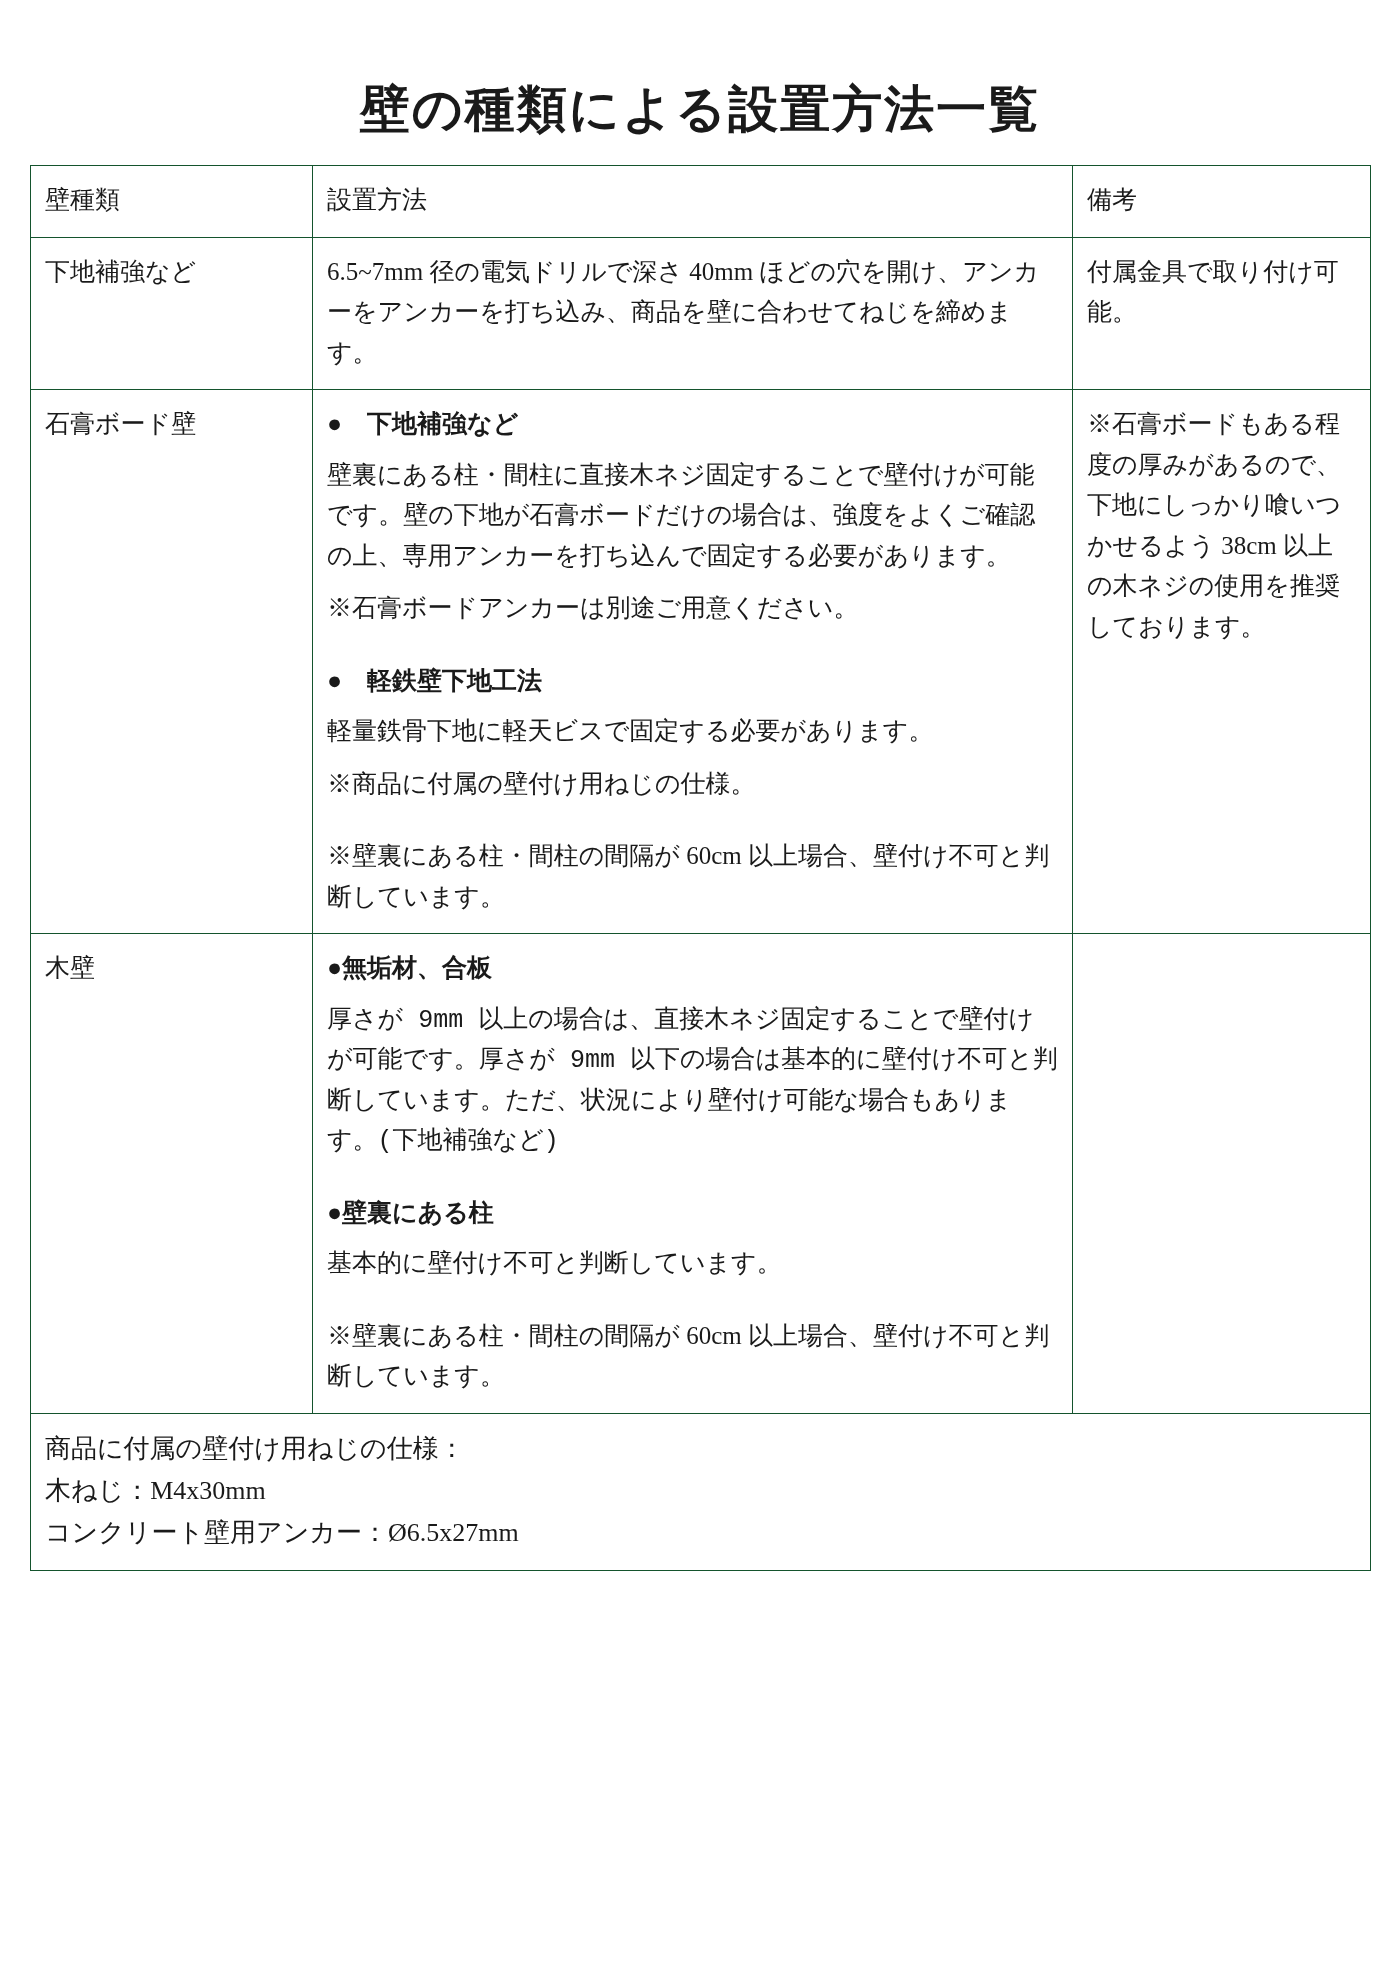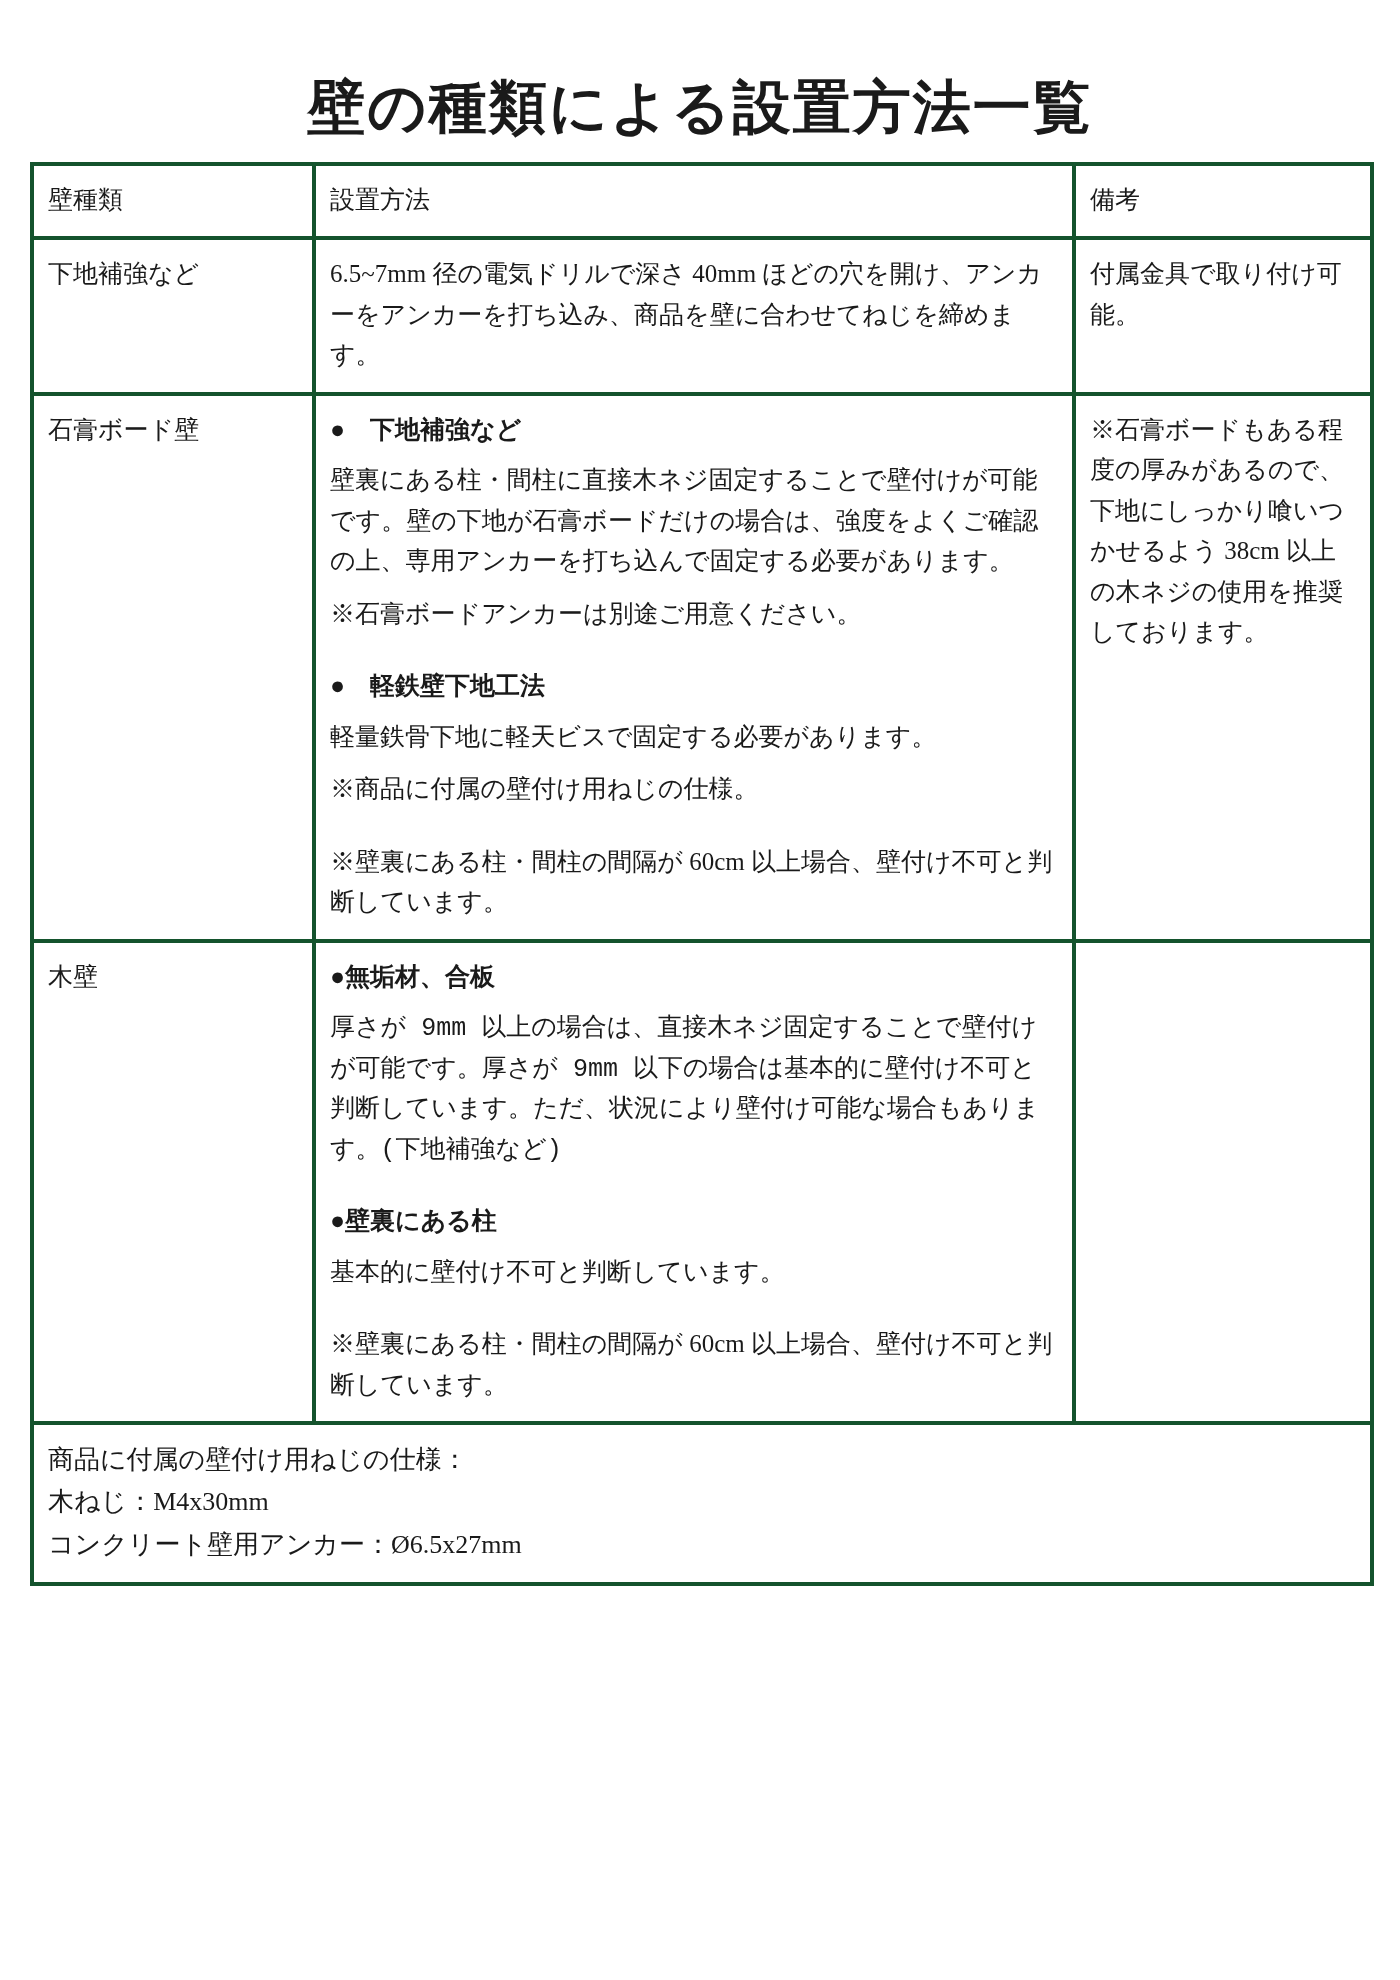--- a/index.html
+++ b/index.html
@@ -16,36 +16,36 @@
   }
   .page {
     position: relative;
     width: 1400px;
     height: 1980px;
     box-sizing: border-box;
     padding: 0 30px;
   }
   .doc-title {
     text-align: center;
-    font-size: 58px;
+    font-size: 50px;
     font-weight: 700;
     letter-spacing: 2px;
-    margin: 0;
+    margin: 6px;
     padding-top: 76px;
     padding-bottom: 22px;
     line-height: 1.1;
   }
   table.spec {
     width: 1340px;
     margin: 0 auto;
     border-collapse: collapse;
     table-layout: fixed;
   }
   table.spec td {
-    border: 4px solid #14532d;
+    border: 1px solid #14532d;
     vertical-align: top;
     padding: 14px 14px 16px 14px;
     font-size: 25px;
     line-height: 1.62;
   }
   .col-type  { width: 282px; }
   .col-meth  { width: 760px; }
   .col-note  { width: 298px; }
 
   thead td {

